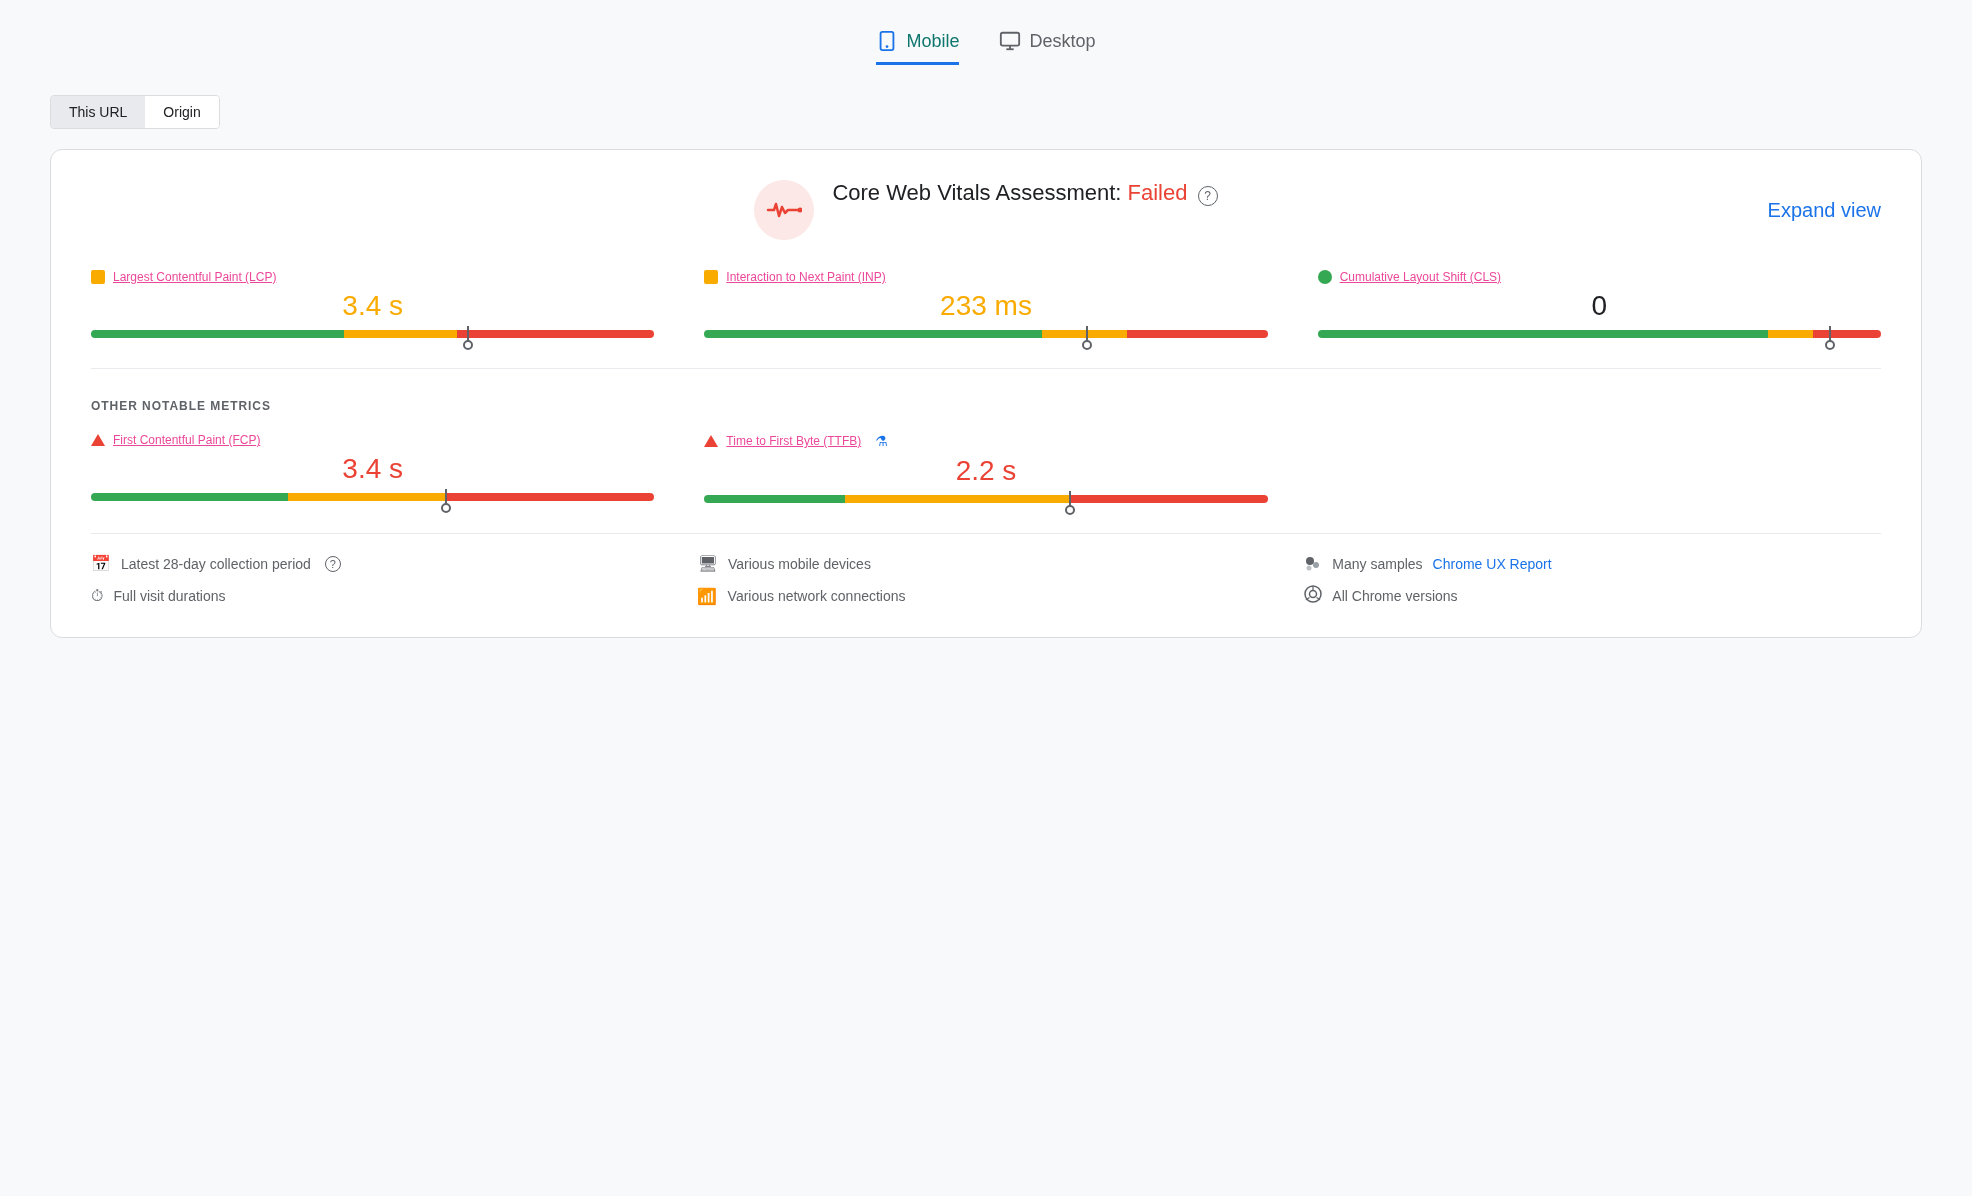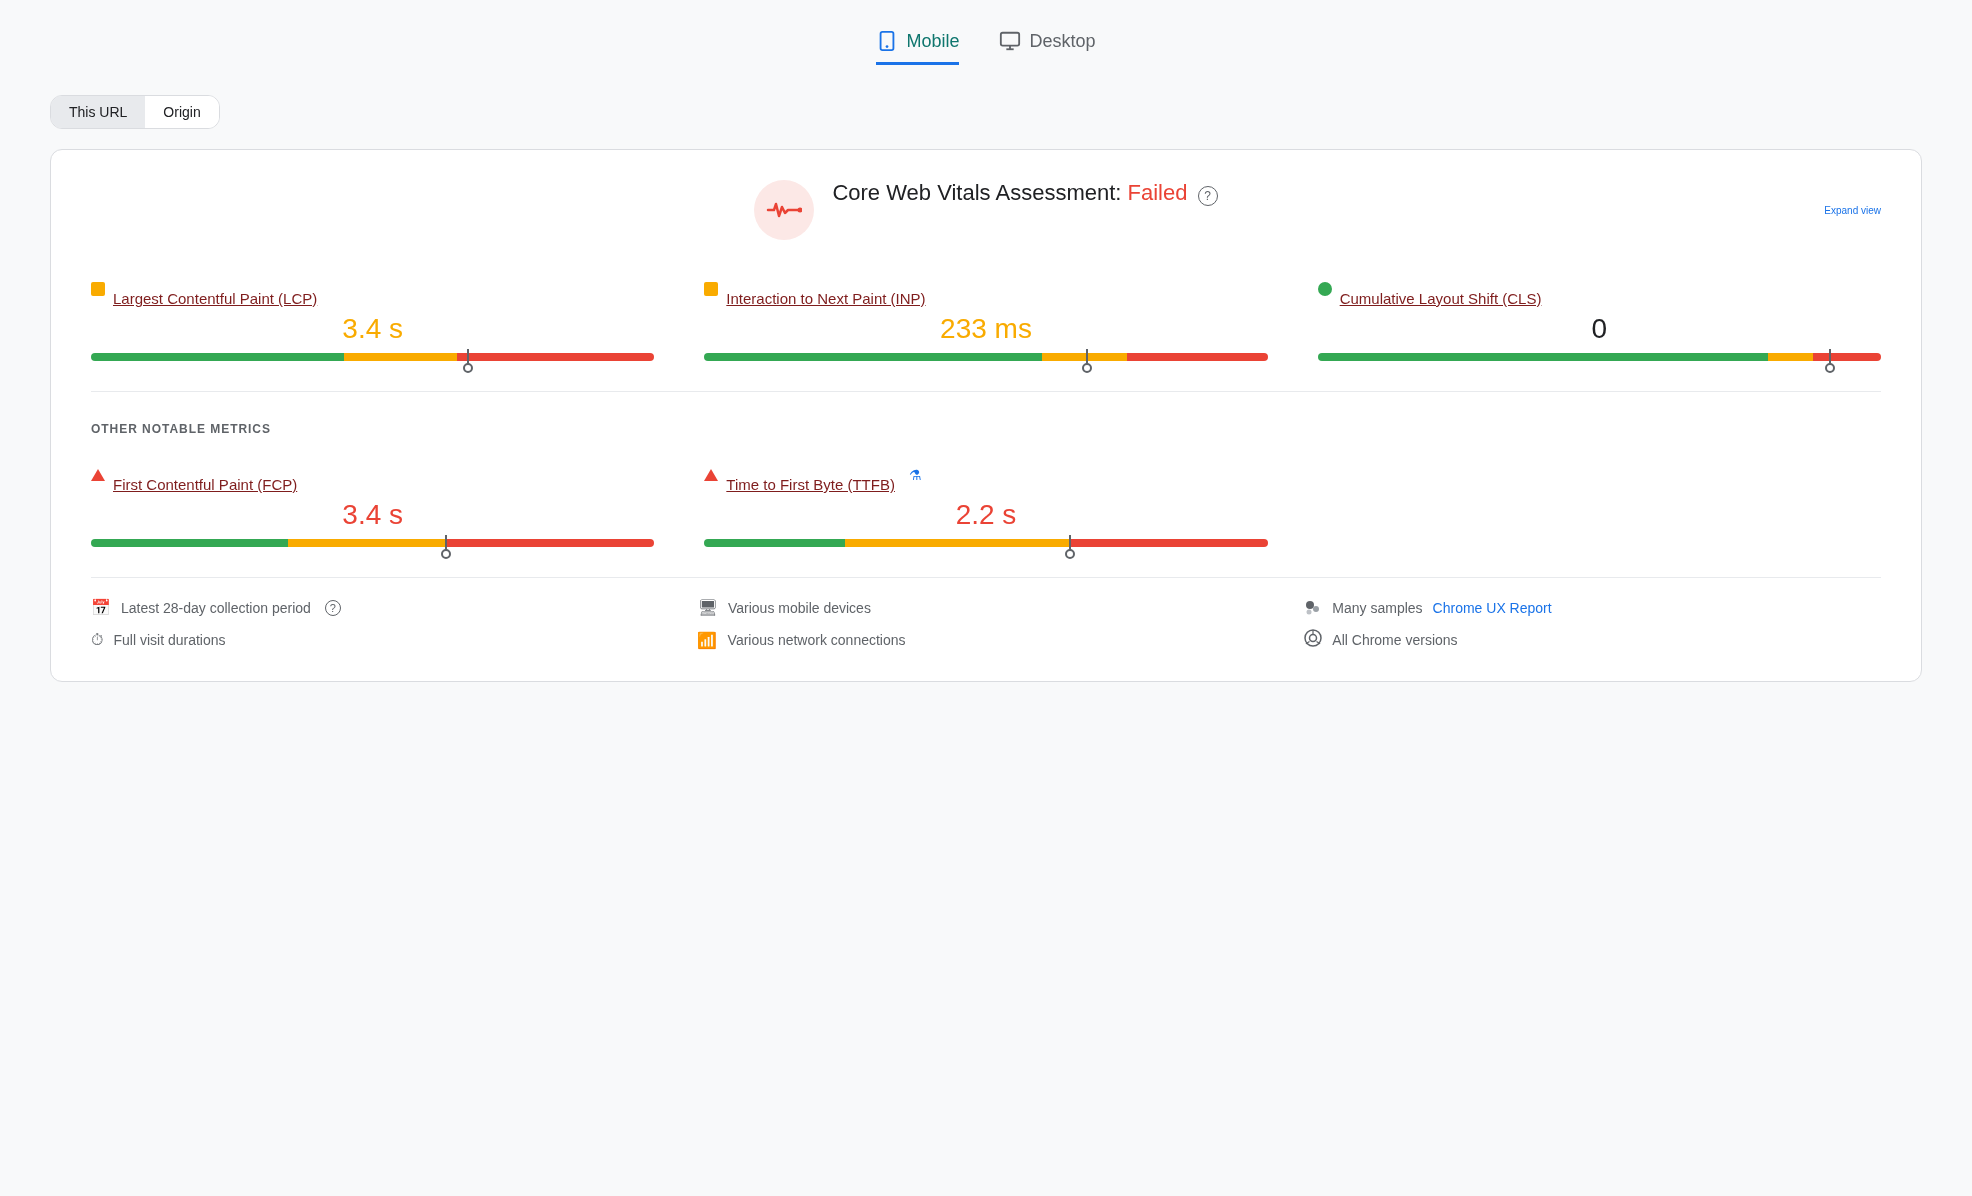--- a/index.html
+++ b/index.html
@@ -69,21 +69,21 @@
       justify-content: center;
     }
     .header-title {
       font-size: 22px;
       font-weight: 400;
       color: #202124;
     }
     .url-toggle {
       display: flex;
       border: 1px solid #dadce0;
-      border-radius: 12px;
+      border-radius: 4px;
       overflow: hidden;
     }
     .url-toggle-btn {
       padding: 8px 18px;
       font-size: 14px;
       cursor: pointer;
       background: white;
       border: none;
       color: #202124;
     }
@@ -126,21 +126,21 @@
     }
     .cwv-title span.failed {
       color: #ea4335;
       font-weight: 500;
     }
     .expand-view {
       position: absolute;
       right: 0;
       top: 50%;
       transform: translateY(-50%);
-      font-size: 10px;
+      font-size: 20px;
       color: #1a73e8;
       cursor: pointer;
       text-decoration: none;
     }
     .help-icon {
       display: inline-flex;
       align-items: center;
       justify-content: center;
       width: 20px;
       height: 20px;
@@ -168,25 +168,24 @@
     }
     .metric-dot {
       width: 14px;
       height: 14px;
       border-radius: 2px;
       flex-shrink: 0;
     }
     .metric-dot.orange { background: #f9ab00; }
     .metric-dot.green { background: #34a853; border-radius: 50%; }
     .metric-name {
-      font-size: 15px;
-      color: #7f1d1d;
+      font-size: 12px;
+      color: #ec4899;
       text-decoration: underline;
       cursor: pointer;
-      margin-top: 20px;
     }
     .metric-value {
       font-size: 28px;
       font-weight: 400;
       text-align: center;
       margin-bottom: 8px;
     }
     .metric-value.orange { color: #f9ab00; }
     .metric-value.red { color: #ea4335; }
     .metric-value.black { color: #202124; }

